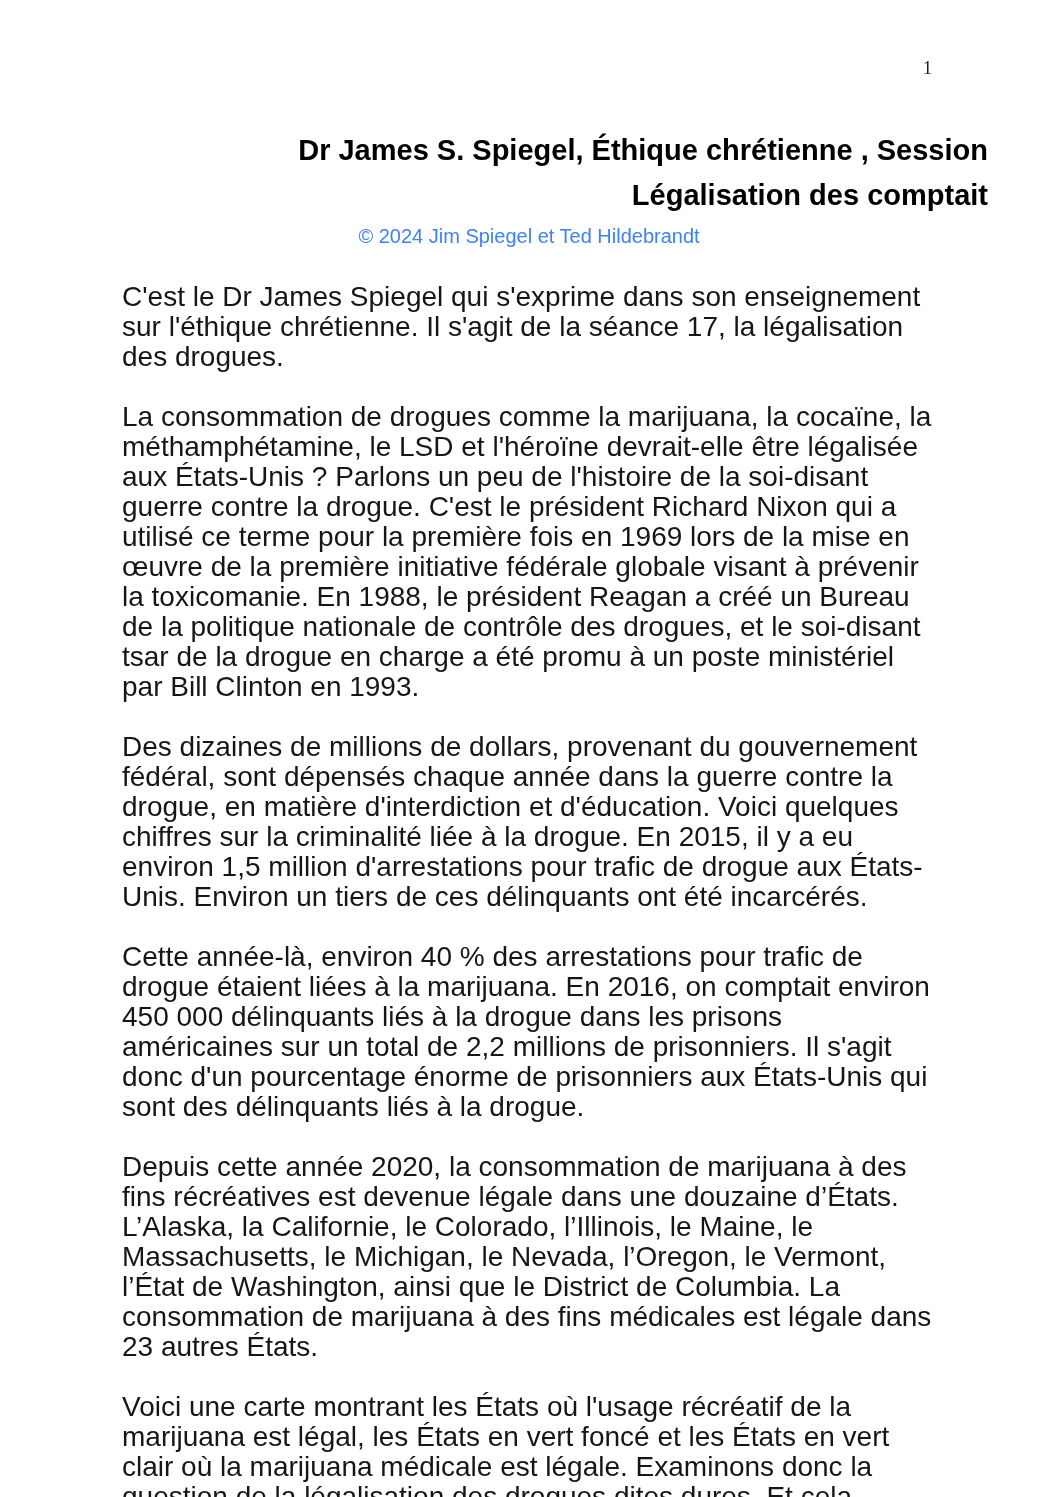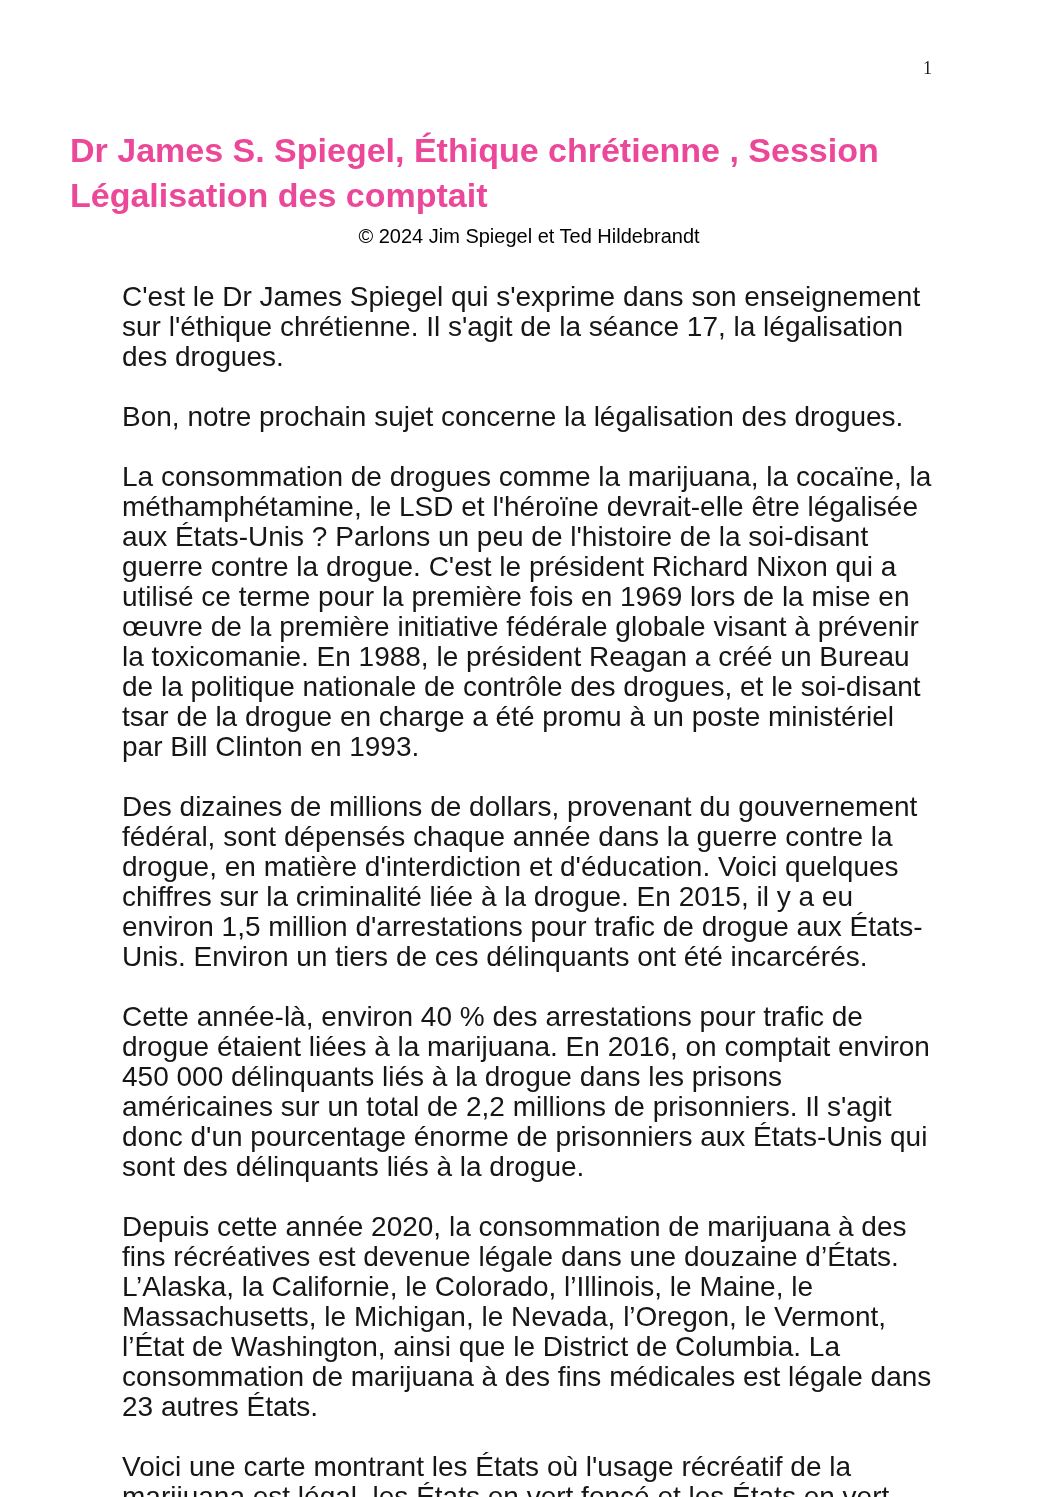--- a/index.html
+++ b/index.html
@@ -24,35 +24,35 @@
     position: absolute;
     top: 57px;
     right: 126px;
     font-family: "Liberation Serif", "DejaVu Serif", serif;
     font-size: 18px;
     line-height: 22px;
     color: #1c1c1c;
   }
   .title {
     margin: 128px 70px 0 70px;
-    text-align: left;
-    font-size: 34px;
+    text-align: right;
+    font-size: 29px;
     font-weight: bold;
     line-height: 45px;
-    color: #ec4899;
+    color: #000000;
   }
   .title-line {
     display: block;
   }
   .byline {
     text-align: center;
     font-size: 20px;
     line-height: 30px;
     margin-top: 3px;
-    color: #000000;
+    color: #3b82f6;
   }
   .content {
     width: 812px;
     margin: 31px 0 0 122px;
     font-size: 28px;
     line-height: 30px;
     color: #161616;
   }
   .content p {
     margin: 0 0 30px 0;
@@ -67,21 +67,20 @@
 
   <h1 class="title">
     <span class="title-line">Dr James S. Spiegel, Éthique chrétienne , Session</span>
     <span class="title-line">Légalisation des comptait</span>
   </h1>
 
   <div class="byline">© 2024 Jim Spiegel et Ted Hildebrandt</div>
 
   <div class="content">
     <p>C'est le Dr James Spiegel qui s'exprime dans son enseignement sur l'éthique chrétienne. Il s'agit de la séance 17, la légalisation des drogues.</p>
-    <p>Bon, notre prochain sujet concerne la légalisation des drogues.</p>
     <p>La consommation de drogues comme la marijuana, la cocaïne, la méthamphétamine, le LSD et l'héroïne devrait-elle être légalisée aux États-Unis ? Parlons un peu de l'histoire de la soi-disant guerre contre la drogue. C'est le président Richard Nixon qui a utilisé ce terme pour la première fois en 1969 lors de la mise en œuvre de la première initiative fédérale globale visant à prévenir la toxicomanie. En 1988, le président Reagan a créé un Bureau de la politique nationale de contrôle des drogues, et le soi-disant tsar de la drogue en charge a été promu à un poste ministériel par Bill Clinton en 1993.</p>
     <p>Des dizaines de millions de dollars, provenant du gouvernement fédéral, sont dépensés chaque année dans la guerre contre la drogue, en matière d'interdiction et d'éducation. Voici quelques chiffres sur la criminalité liée à la drogue. En 2015, il y a eu environ 1,5 million d'arrestations pour trafic de drogue aux États-Unis. Environ un tiers de ces délinquants ont été incarcérés.</p>
     <p>Cette année-là, environ 40 % des arrestations pour trafic de drogue étaient liées à la marijuana. En 2016, on comptait environ 450 000 délinquants liés à la drogue dans les prisons américaines sur un total de 2,2 millions de prisonniers. Il s'agit donc d'un pourcentage énorme de prisonniers aux États-Unis qui sont des délinquants liés à la drogue.</p>
     <p>Depuis cette année 2020, la consommation de marijuana à des fins récréatives est devenue légale dans une douzaine d’États. L’Alaska, la Californie, le Colorado, l’Illinois, le Maine, le Massachusetts, le Michigan, le Nevada, l’Oregon, le Vermont, l’État de Washington, ainsi que le District de Columbia. La consommation de marijuana à des fins médicales est légale dans 23 autres États.</p>
     <p>Voici une carte montrant les États où l'usage récréatif de la marijuana est légal, les États en vert foncé et les États en vert clair où la marijuana médicale est légale. Examinons donc la question de la légalisation des drogues dites dures. Et cela concernerait en particulier les drogues physiquement addictives telles que les</p>
   </div>
 
 </div>
 
 </body></html>

